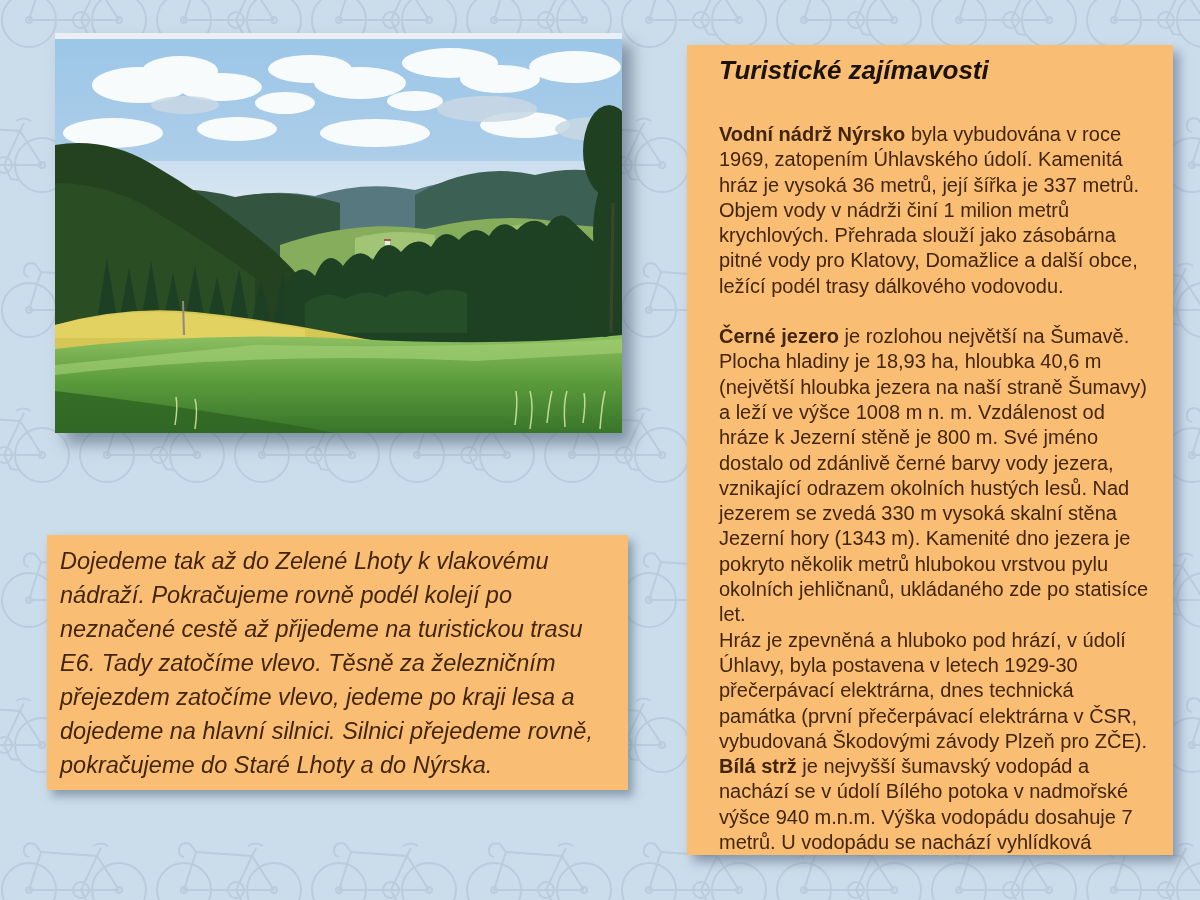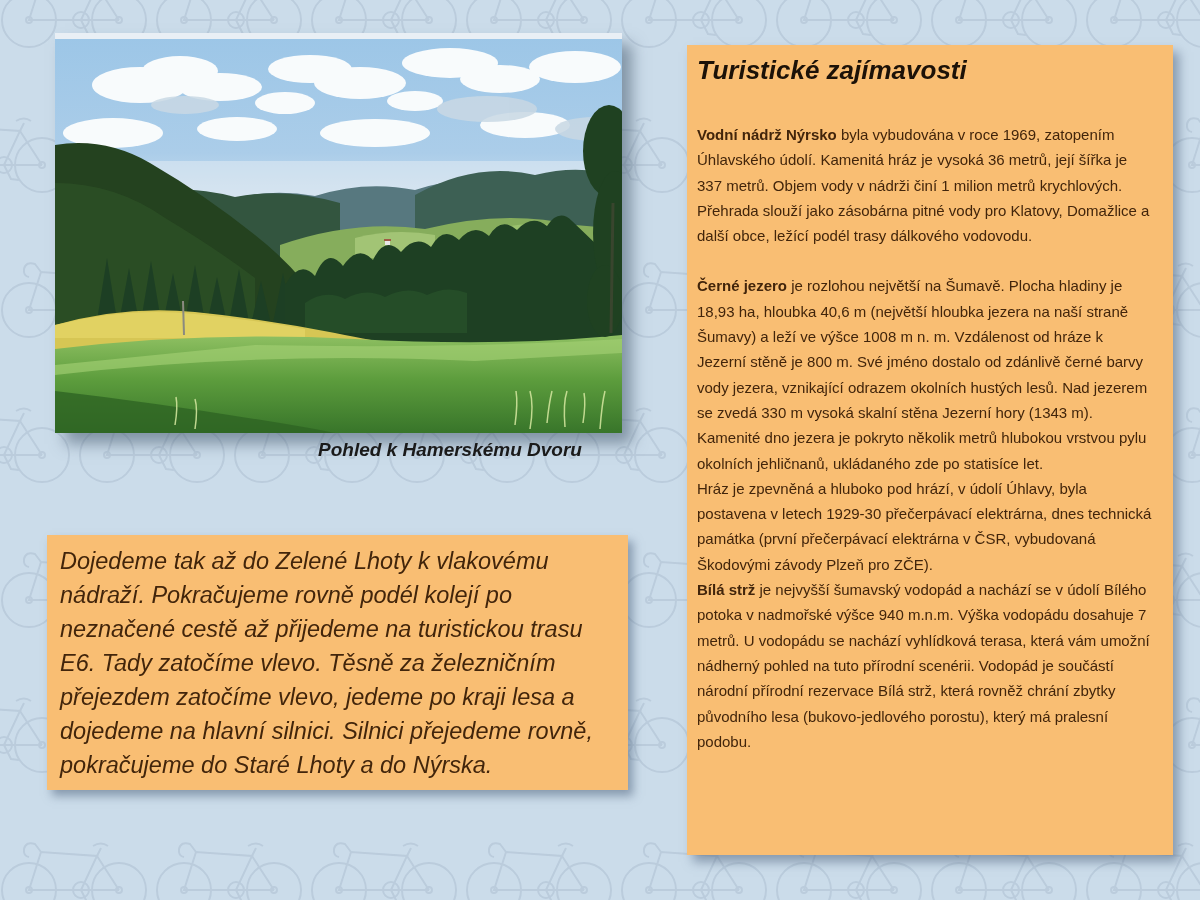--- a/index.html
+++ b/index.html
@@ -45,31 +45,31 @@
     font-size:23.5px;line-height:34px;
     color:var(--body-text);
     font-style:italic;
   }
 
   .info-panel{
     position:absolute;left:687px;top:45px;width:486px;height:810px;z-index:2;
     box-sizing:border-box;
     background:var(--panel);
     box-shadow:6px 7px 10px rgba(90,110,135,.6);
-    padding:10px 16px 10px 10px;
+    padding:10px 16px 10px 32px;
     overflow:hidden;
   }
   .info-panel h2{
     margin:0 0 36px 0;
     font-size:26px;font-weight:bold;font-style:italic;
     color:var(--title-text);
   }
   .info-panel p.body-para{
     margin:0 2px 25px 0;
-    font-size:15px;line-height:25.3px;
+    font-size:20px;line-height:25.3px;
     color:var(--body-text);
   }
   .info-panel p.body-para b{font-weight:bold;}
 </style>
 </head>
 <body>
 
 <div class="slide">
 
   <svg class="bg-pattern" width="1200" height="900" aria-hidden="true">
@@ -194,21 +194,20 @@
 
       <g fill="#1f4121">
         <ellipse cx="554" cy="118" rx="26" ry="46"></ellipse>
         <ellipse cx="560" cy="200" rx="22" ry="62"></ellipse>
         <ellipse cx="550" cy="268" rx="18" ry="36"></ellipse>
       </g>
       <path d="M556,300 L558,170" stroke="#39452e" stroke-width="3" fill="none"></path>
     </svg>
   </figure>
 
-  <div class="caption">Pohled k Hamerskému Dvoru</div>
 
   <div class="route-box">
     <p>Dojedeme tak až do Zelené Lhoty k vlakovému nádraží. Pokračujeme rovně podél kolejí po neznačené cestě až přijedeme na turistickou trasu E6. Tady zatočíme vlevo. Těsně za železničním přejezdem zatočíme vlevo, jedeme po kraji lesa a dojedeme na hlavní silnici. Silnici přejedeme rovně, pokračujeme do Staré Lhoty a do Nýrska.</p>
   </div>
 
   <div class="info-panel">
     <h2>Turistické zajímavosti</h2>
     <div>
         <p class="body-para"><b>Vodní nádrž Nýrsko</b> byla vybudována v roce 1969, zatopením Úhlavského údolí. Kamenitá hráz je vysoká 36 metrů, její šířka je 337 metrů. Objem vody v nádrži činí 1 milion metrů krychlových. Přehrada slouží jako zásobárna pitné vody pro Klatovy, Domažlice a další obce, ležící podél trasy dálkového vodovodu.</p>
         <p class="body-para"><b>Černé jezero</b> je rozlohou největší na Šumavě. Plocha hladiny je 18,93 ha, hloubka 40,6 m (největší hloubka jezera na naší straně Šumavy) a leží ve výšce 1008 m n. m. Vzdálenost od hráze k Jezerní stěně je 800 m. Své jméno dostalo od zdánlivě černé barvy vody jezera, vznikající odrazem okolních hustých lesů. Nad jezerem se zvedá 330 m vysoká skalní stěna Jezerní hory (1343 m). Kamenité dno jezera je pokryto několik metrů hlubokou vrstvou pylu okolních jehličnanů, ukládaného zde po statisíce let.<br>Hráz je zpevněná a hluboko pod hrází, v údolí Úhlavy, byla postavena v letech 1929-30 přečerpávací elektrárna, dnes technická památka (první přečerpávací elektrárna v ČSR, vybudovaná Škodovými závody Plzeň pro ZČE).<br><b>Bílá strž</b> je nejvyšší šumavský vodopád a nachází se v údolí Bílého potoka v nadmořské výšce 940 m.n.m. Výška vodopádu dosahuje 7 metrů. U vodopádu se nachází vyhlídková terasa, která vám umožní nádherný pohled na tuto přírodní scenérii. Vodopád je součástí národní přírodní rezervace Bílá strž, která rovněž chrání zbytky původního lesa (bukovo-jedlového porostu), který má pralesní podobu.</p>

